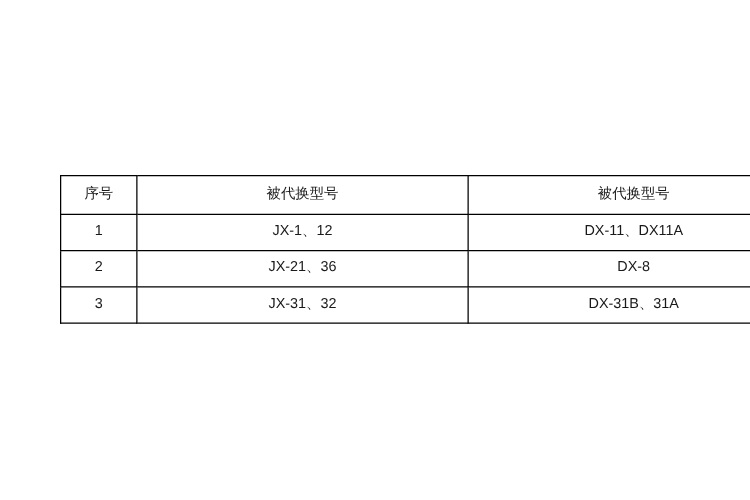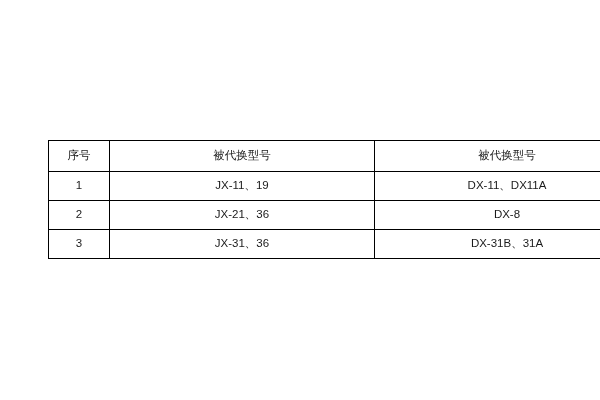--- a/index.html
+++ b/index.html
@@ -59,29 +59,29 @@
       <thead>
         <tr>
           <td class="col-no">序号</td>
           <td class="col-model">被代换型号</td>
           <td class="col-replaced">被代换型号</td>
         </tr>
       </thead>
       <tbody>
         <tr>
           <td class="col-no">1</td>
-          <td class="col-model">JX-11、19</td>
+          <td class="col-model">JX-1、12</td>
           <td class="col-replaced">DX-11、DX11A</td>
         </tr>
         <tr>
           <td class="col-no">2</td>
           <td class="col-model">JX-21、36</td>
           <td class="col-replaced">DX-8</td>
         </tr>
         <tr>
           <td class="col-no">3</td>
-          <td class="col-model">JX-31、36</td>
+          <td class="col-model">JX-31、32</td>
           <td class="col-replaced">DX-31B、31A</td>
         </tr>
       </tbody>
     </table>
   </div>
 </div>
 
 </body></html>

